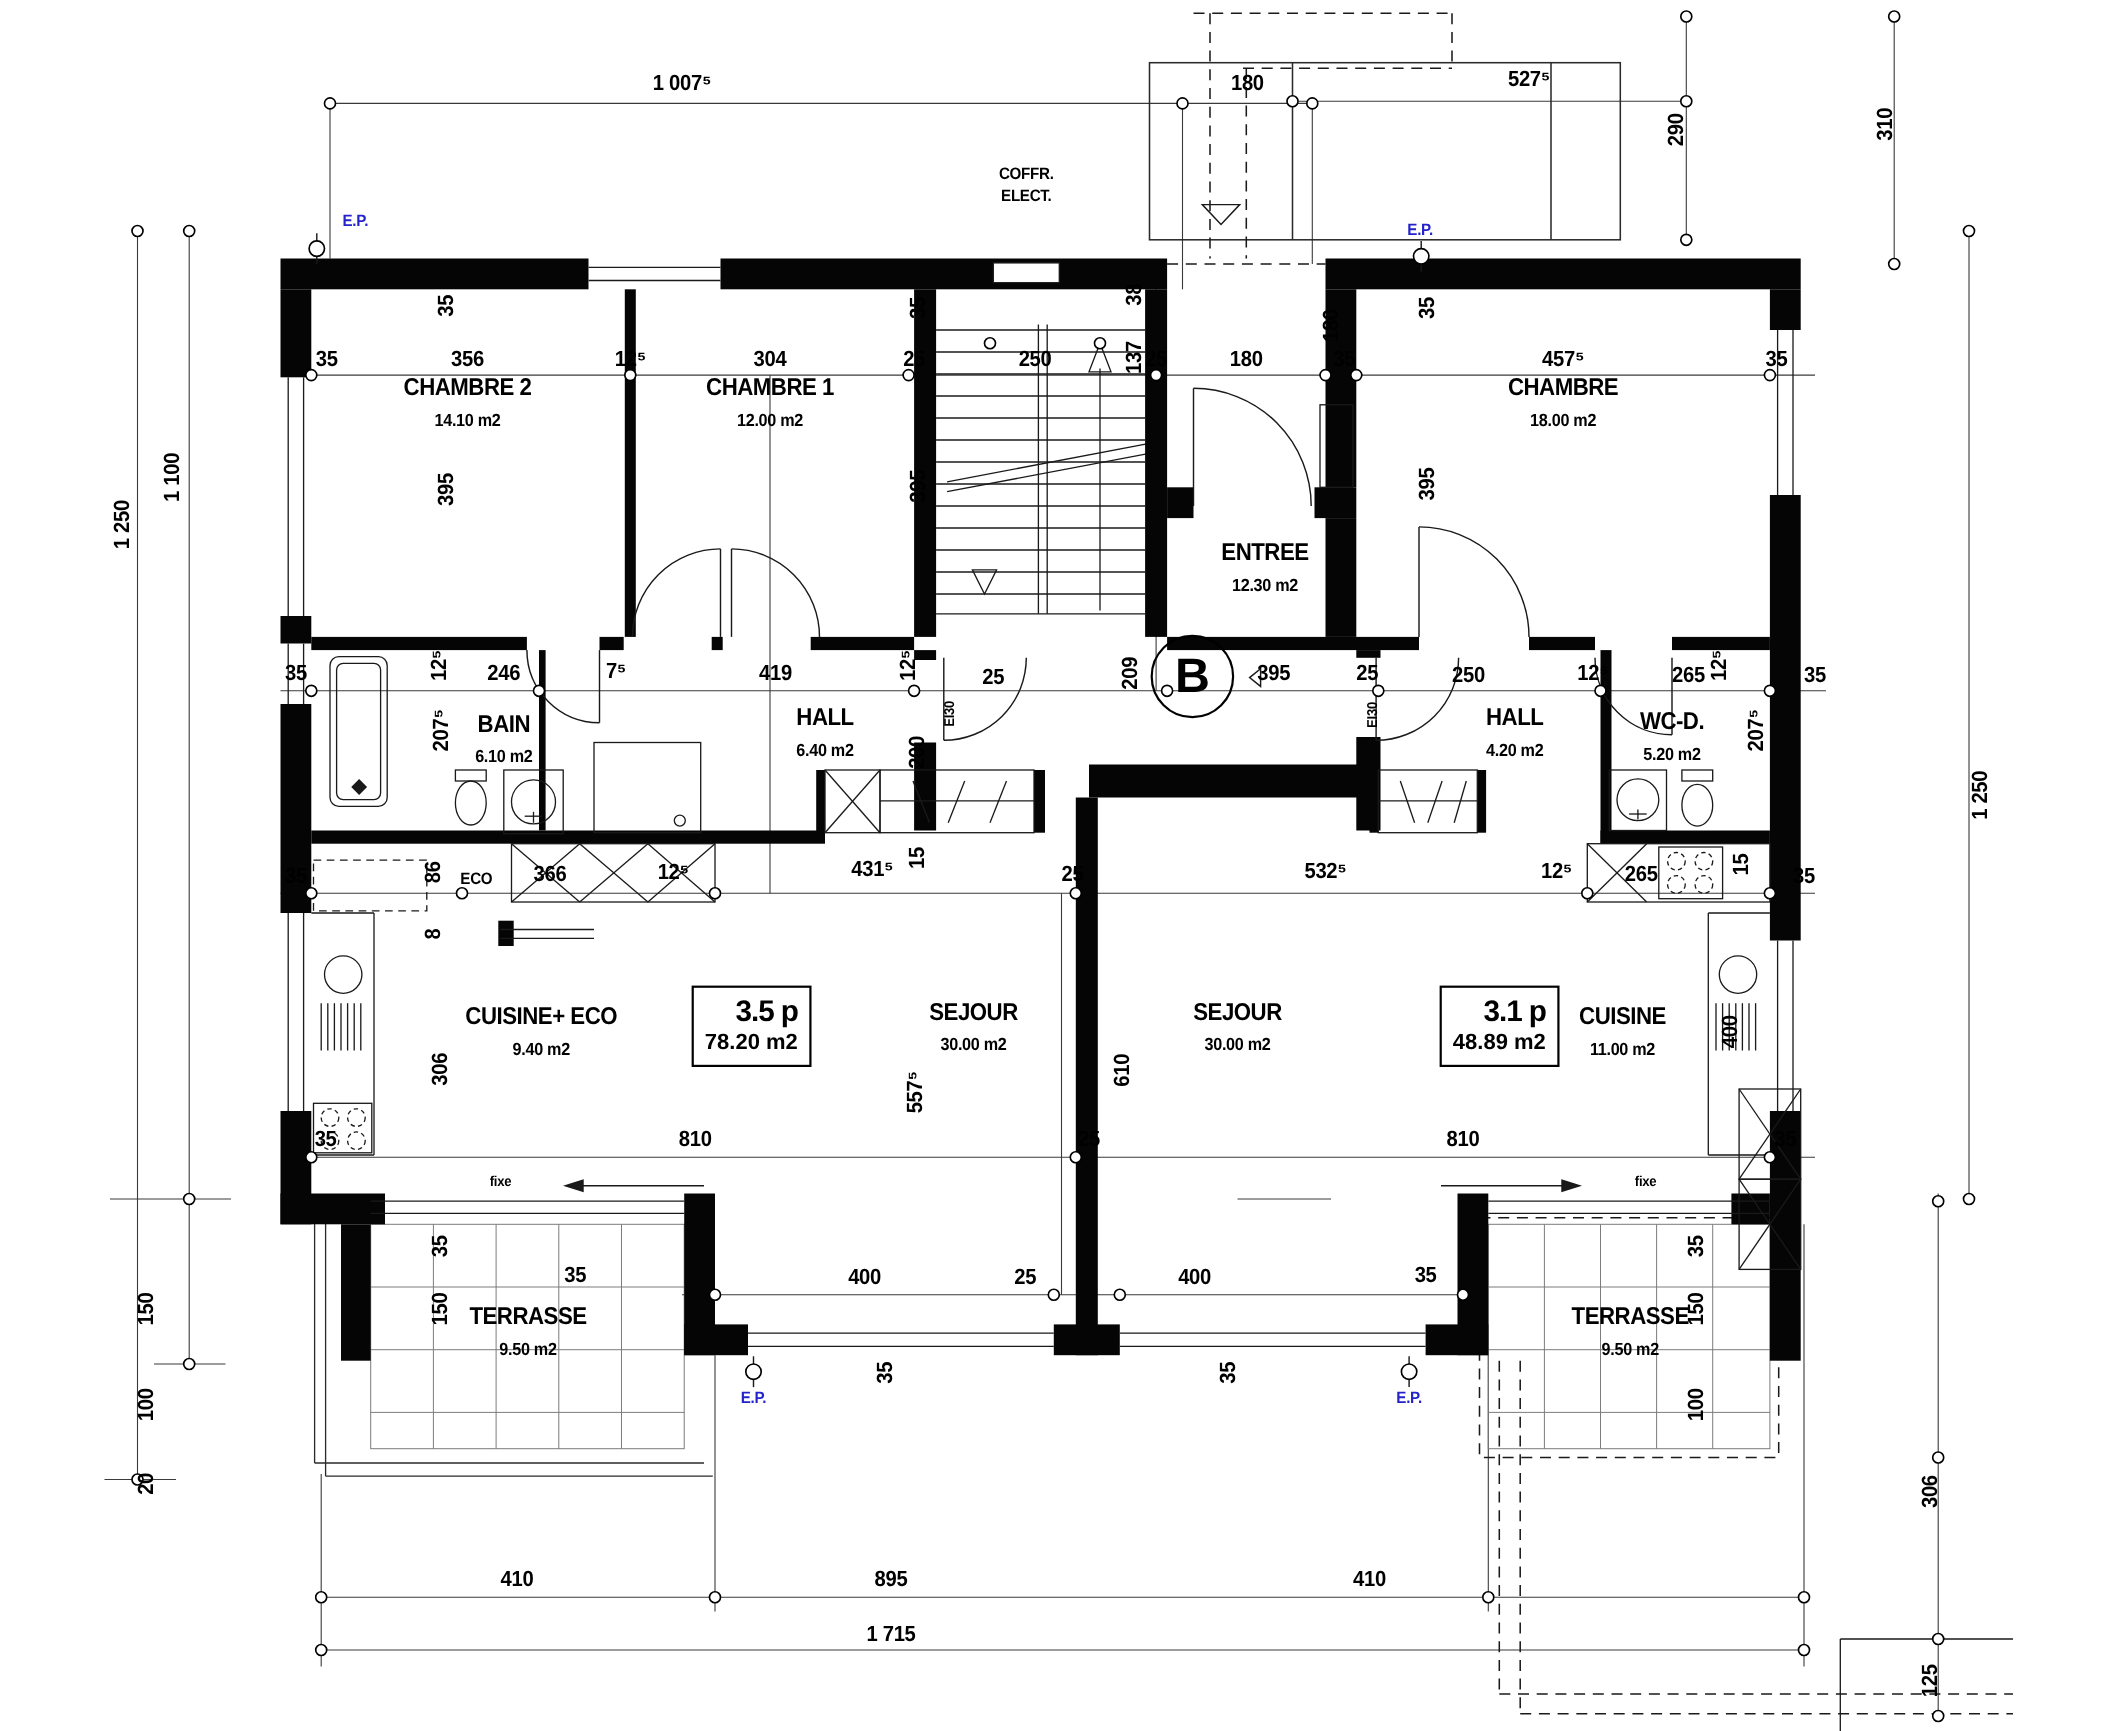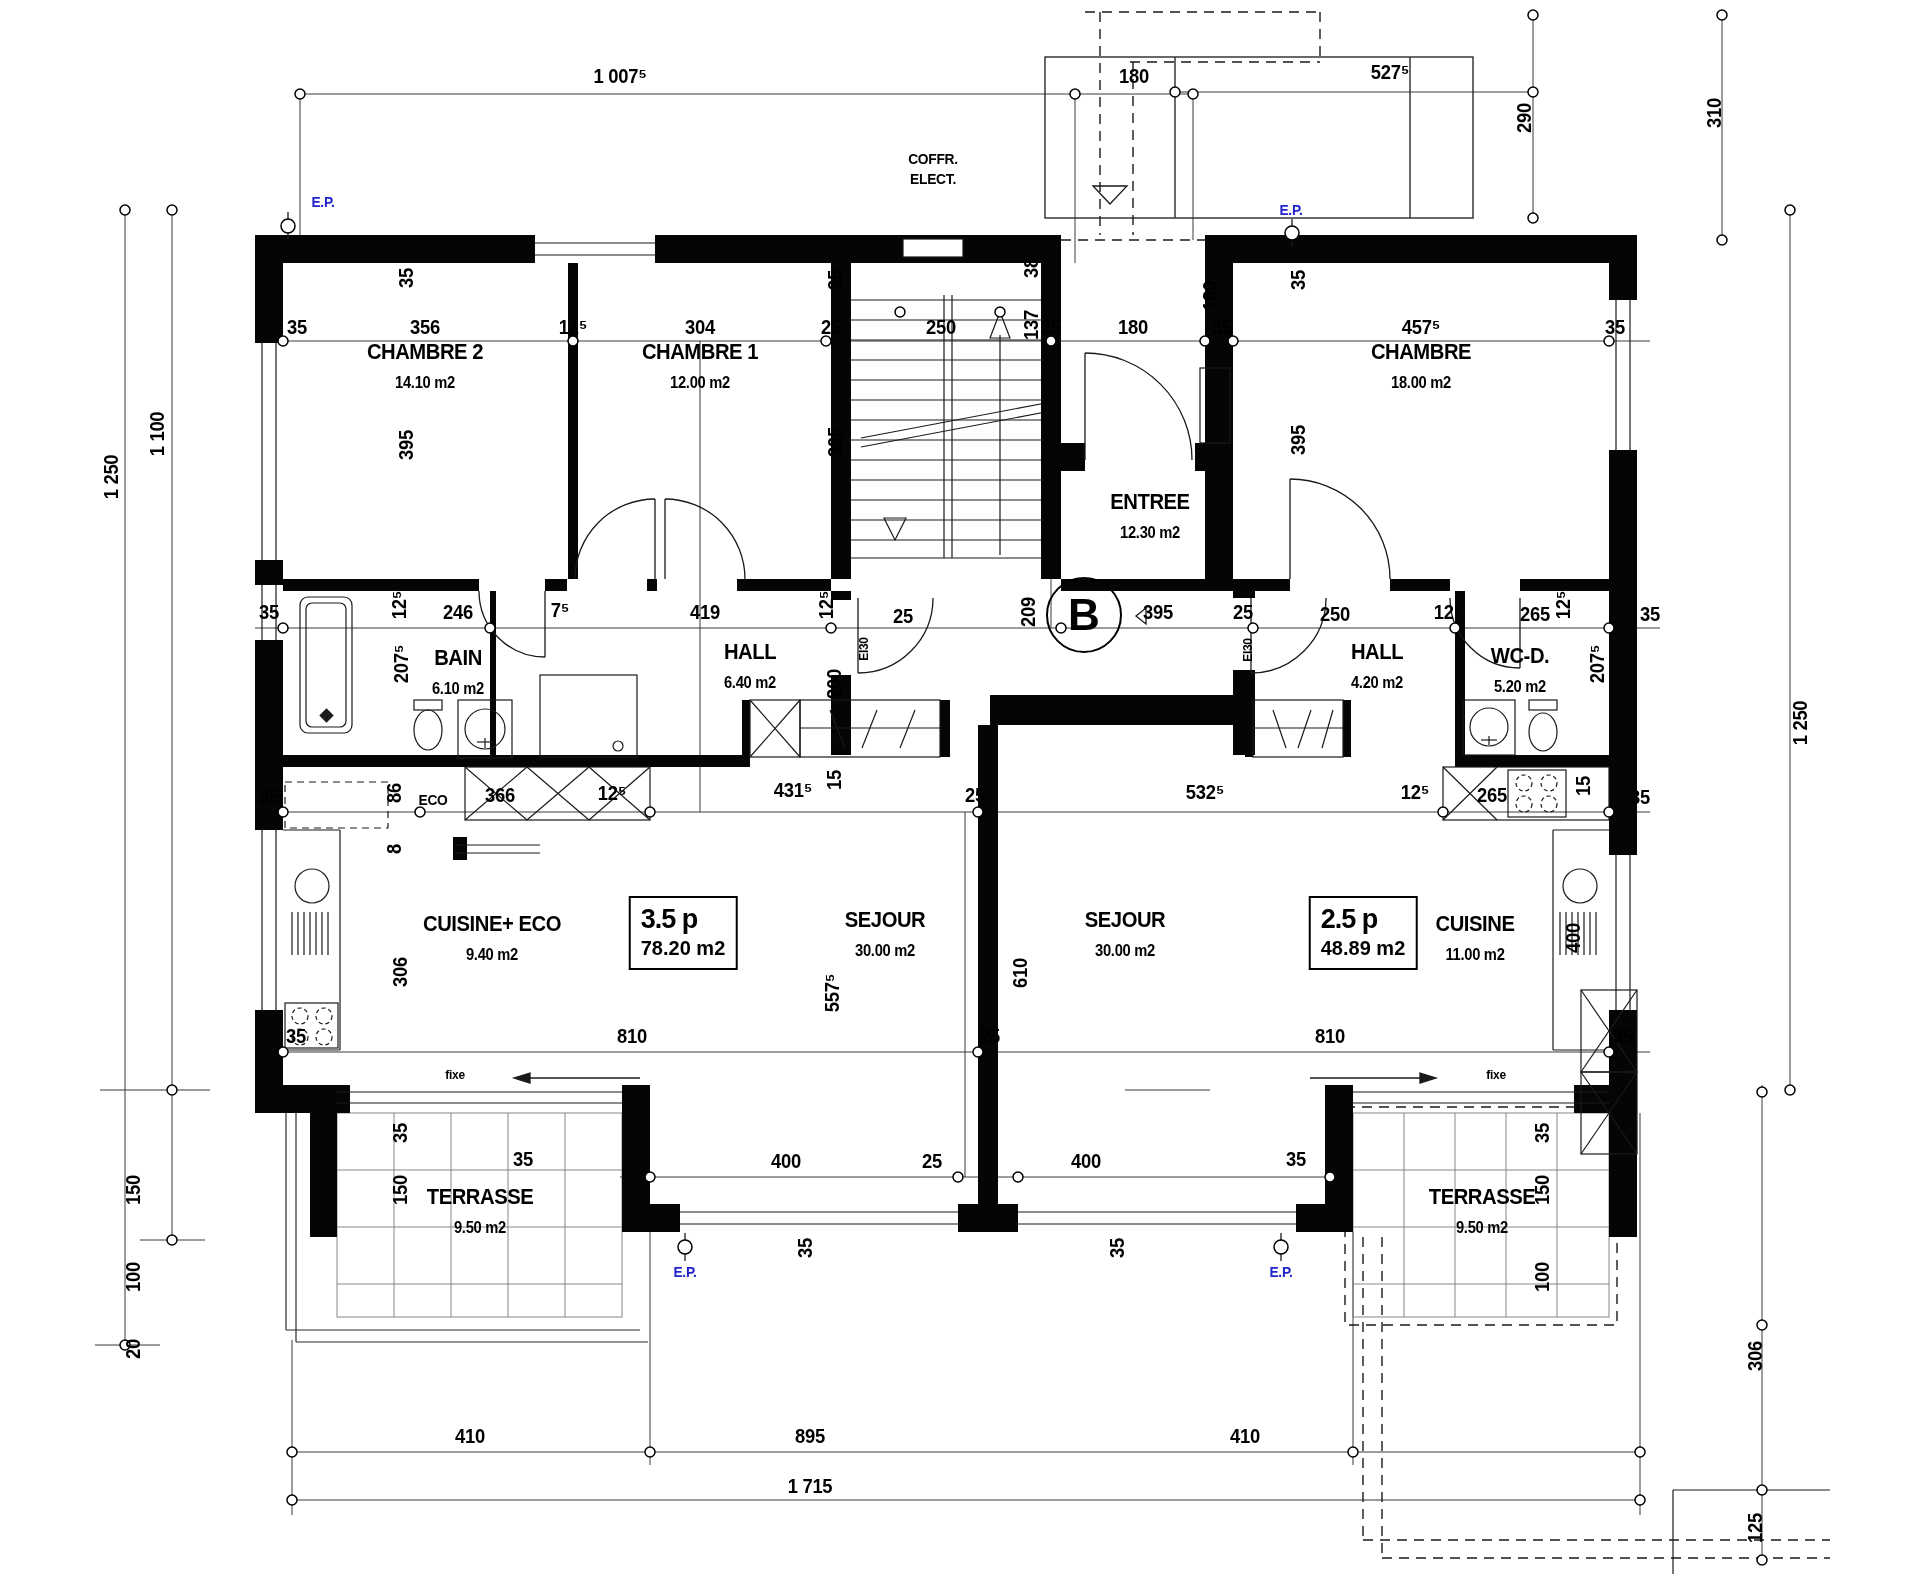--- a/index.html
+++ b/index.html
@@ -8,21 +8,21 @@
   #drawing{position:absolute;left:0;top:0;}
   .ann{position:absolute;transform:translate(-50%,-50%) scaleX(.92);font-weight:700;
        white-space:nowrap;letter-spacing:-.3px;line-height:1;}
   .ann.r{transform:translate(-50%,-50%) rotate(-90deg) scaleX(.92);}
   .dim{font-size:20px;}
   .lbl{font-size:15px;}
   .small{font-size:13px;}
   .blue{font-size:15px;color:#2323cc;}
   .room-name{font-size:22px;letter-spacing:-.5px;}
   .room-area{font-size:16px;}
-  .apt-box{position:absolute;border:2px solid #000;background:#fff;text-align:left;
+  .apt-box{position:absolute;border:2px solid #000;background:#fff;text-align:right;
            padding:6px 10px 8px;transform:translate(-50%,-50%);}
   .apt-label{font-size:27px;font-weight:700;letter-spacing:-1px;}
   .apt-area{font-size:20px;font-weight:700;margin-top:2px;}
   .b-circle{position:absolute;width:72px;height:72px;border:2px solid #000;border-radius:50%;
             display:flex;align-items:center;justify-content:center;font-size:44px;font-weight:700;
             transform:translate(-50%,-50%);background:transparent;}
 </style>
 </head>
 <body>
 
@@ -403,21 +403,21 @@
     <circle cx="900" cy="312" r="5"></circle>
         <circle cx="1000" cy="312" r="5"></circle>
   </g>
 </svg>
 
   <div class="apt-box" style="left:683px;top:933px">
     <div class="apt-label">3.5 p</div>
     <div class="apt-area">78.20 m2</div>
   </div>
   <div class="apt-box" style="left:1363px;top:933px">
-    <div class="apt-label">2.5 p</div>
+    <div class="apt-label">3.1 p</div>
     <div class="apt-area">48.89 m2</div>
   </div>
 
   <div class="b-circle" style="left:1084px;top:615px">B</div>
 <div class="ann dim" style="left: 620px; top: 76px;">1 007⁵</div>
     <div class="ann dim" style="left: 1134px; top: 76px;">180</div>
     <div class="ann dim" style="left: 1390px; top: 72px;">527⁵</div>
     <div class="ann dim r" style="left: 1524px; top: 118px;">290</div>
     <div class="ann dim r" style="left: 1714px; top: 113px;">310</div>
     <div class="ann blue" style="left: 323px; top: 201px;">E.P.</div>

